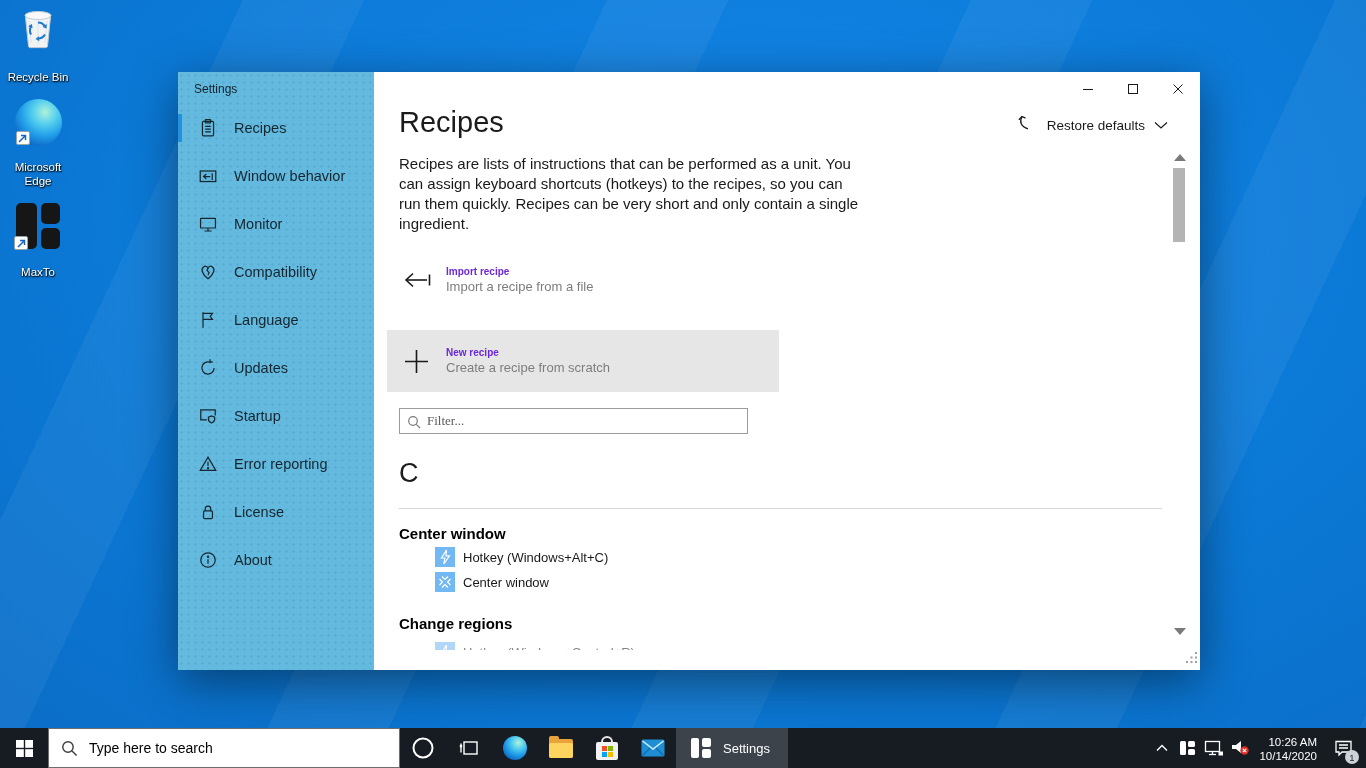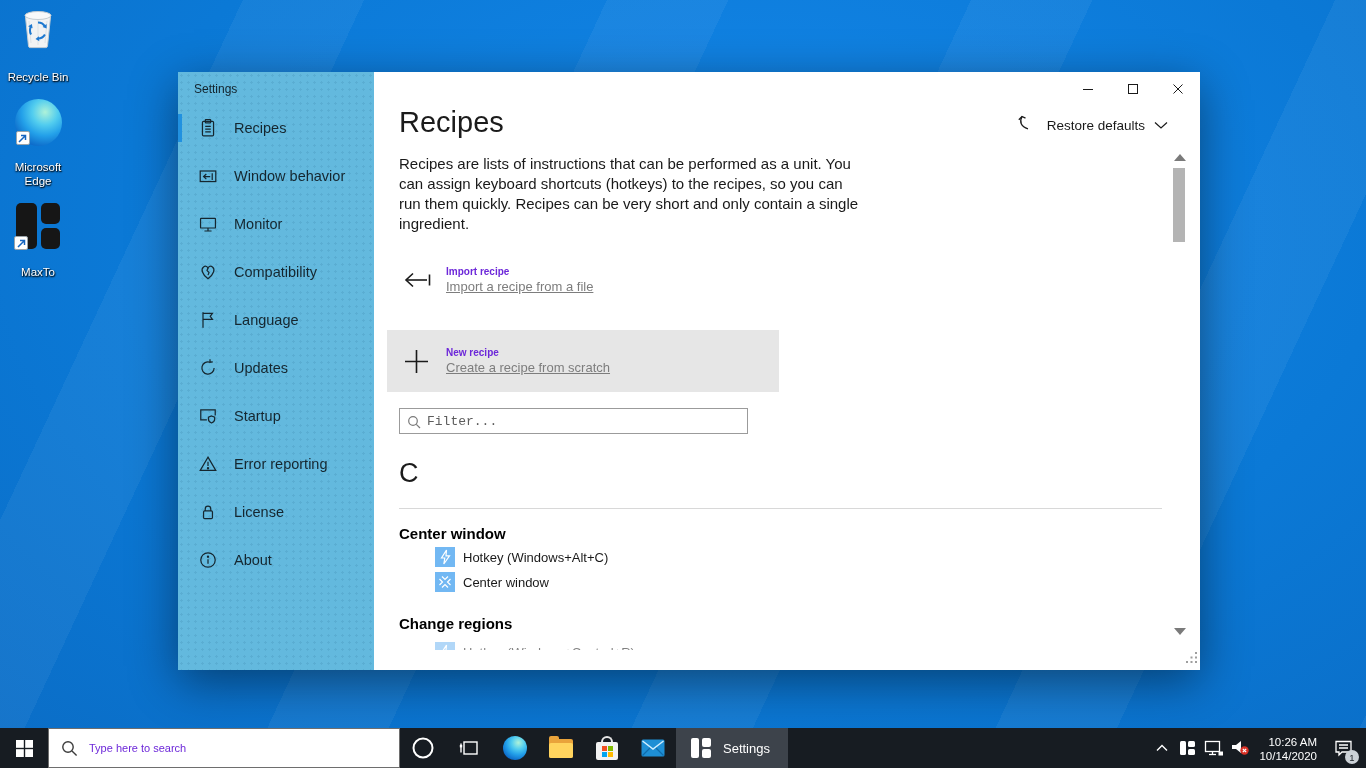--- a/index.html
+++ b/index.html
@@ -49,26 +49,26 @@
   .restore-label { font-size:13.5px; color:#191919; }
 
   .page-title { position:absolute; left:25px; top:34px; font-size:29px; font-weight:300; color:#1b1b1b; }
   .page-desc  { position:absolute; left:25px; top:82px; width:460px; font-size:15px; line-height:20px; color:#191919; }
 
   .action-row { position:absolute; display:flex; align-items:center; gap:13px; }
   .action-import { left:25px; top:182px; height:52px; width:340px; }
   .action-new { left:13px; top:258px; width:392px; height:62px; background:#e6e6e6; padding-left:12px; }
   .ar-icon { width:34px; display:flex; align-items:center; justify-content:center; flex:none; }
   .ar-title { font-size:10px; font-weight:700; color:#6d28d9; }
-  .ar-sub { font-size:13px; color:#7d7d7d; margin-top:2px;text-decoration:underline; }
+  .ar-sub { font-size:13px; color:#7d7d7d; margin-top:2px; }
 
   .filter-wrap { position:absolute; left:25px; top:336px; width:349px; height:26px; border:1px solid #9b9b9b; background:#fff; }
   .filter-wrap svg { position:absolute; left:7px; top:6px; }
   .filter-input { width:100%; height:100%; border:none; outline:none; padding-left:27px; font-size:13px;
-                  font-family:Liberation Mono, monospace; color:#333; background:transparent; }
+                  font-family:Liberation Serif, serif; color:#333; background:transparent; }
   .filter-input::placeholder { color:#5d5d5d; }
 
   .section-letter { position:absolute; left:25px; top:386px; font-size:27px; font-weight:300; color:#1b1b1b; }
   .divider { position:absolute; left:25px; top:436px; width:763px; border-top:1px solid #d8d8d8; }
 
   .group { position:absolute; left:25px; }
   .g1 { top:452px; } .g2 { top:542px; }
   .group-name { font-size:15px; font-weight:700; color:#000; line-height:20px; }
   .hk-row { display:flex; align-items:center; gap:8px; height:24px; margin-top:1px;padding-left:36px; }
   .g1 .hk-row:first-of-type { margin-top:5px; }
@@ -83,21 +83,21 @@
   .sb-thumb { position:absolute; left:2px; top:16px; width:12px; height:74px; background:#b4b4b4; }
   .resize-grip { position:absolute; right:2px; bottom:2px; }
 
   
   .taskbar { position:absolute; left:0; bottom:0; width:1366px; height:40px; background:#171c22;
              display:flex; align-items:stretch; }
   .tb-btn { width:48px; display:flex; align-items:center; justify-content:center; flex:none; }
   .tb-app { width:46px; display:flex; align-items:center; justify-content:center; flex:none; }
   .tb-search { width:352px; background:#fff; border:1px solid #6e6e6e; display:flex; align-items:center;
                gap:11px; padding-left:12px; flex:none; }
-  .tb-search-text { font-size:11px; color:#6d28d9; }
+  .tb-search-text { font-size:14px; color:#000000; }
   .tb-active-app { display:flex; align-items:center; gap:11px; padding:0 18px 0 14px; background:#3d434b; flex:none; }
   .tb-active-label { font-size:13px; color:#fff; }
   .tb-maxto-ico { position:relative; width:22px; height:22px; flex:none; }
   .tb-maxto-ico .t { position:absolute; background:#fff; border-radius:2px; }
   .tray { margin-left:auto; display:flex; align-items:center; padding-right:6px; }
   .tray-ico { width:26px; display:flex; align-items:center; justify-content:center; height:40px; }
   .tray-clock { text-align:right; color:#fff; font-size:11.5px; line-height:13.5px; margin:3px 9px 0 6px; }
   .tray-maxto { position:relative; width:16px; height:16px; }
   .tray-maxto .t { position:absolute; background:#fff; border-radius:1.5px; }
   .action-center { position:relative; width:34px; height:40px; display:flex; align-items:center; justify-content:center; }

